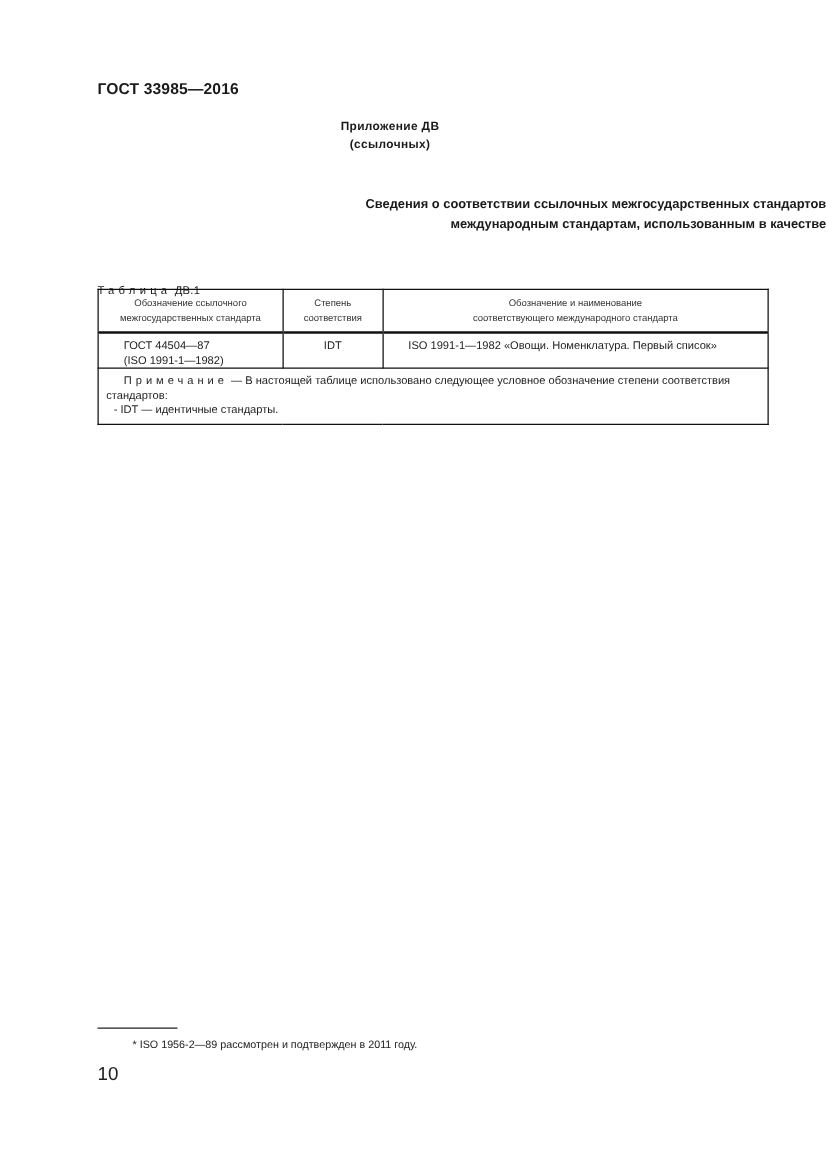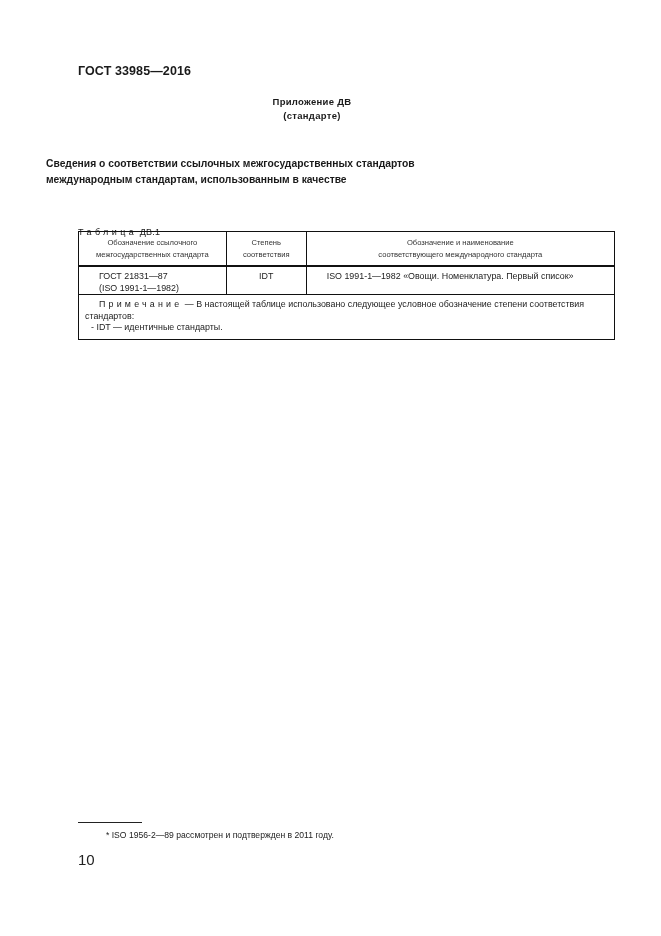--- a/index.html
+++ b/index.html
@@ -10,22 +10,22 @@
   .abs { position: absolute; }
   .doc-code {
     left: 78px; top: 64px; font-size: 12.5px; font-weight: bold; letter-spacing: 0.1px;
   }
   .appendix {
     left: 0; width: 588px; top: 95px; text-align: center; font-size: 9.5px; font-weight: bold; line-height: 14px;
     padding-left: 36px; box-sizing: border-box;
   }
   .appendix div { letter-spacing: 0.3px; }
   .main-title {
-    left: 0; width: 661px; top: 156px; text-align: left; font-size: 10.3px; font-weight: bold; line-height: 16px;
-    padding-left: 46px; box-sizing: border-box;
+    left: 0; width: 661px; top: 156px; text-align: right; font-size: 10.3px; font-weight: bold; line-height: 16px;
+    padding-left: 14px; box-sizing: border-box;
   }
   .table-caption {
     left: 78px; top: 227px; font-size: 9px; letter-spacing: 0.2px;
   }
   .table-caption .spaced { letter-spacing: 3.4px; }
   table.std {
     position: absolute; left: 78px; top: 231px; width: 537px;
     border-collapse: collapse; font-size: 8.9px; color: #222;
   }
   table.std td, table.std th {
@@ -59,21 +59,21 @@
     left: 78px; top: 851px; font-size: 15px; color: #222;
   }
 </style>
 </head>
 <body>
 
 <div class="abs doc-code">ГОСТ 33985—2016</div>
 
 <div class="abs appendix">
   <div>Приложение ДВ</div>
-  <div>(стандарте)</div>
+  <div>(ссылочных)</div>
 </div>
 
 <div class="abs main-title">
   <div>Сведения о соответствии ссылочных межгосударственных стандартов</div>
   <div>международным стандартам, использованным в качестве</div>
 </div>
 
 <div class="abs table-caption">
   <span class="spaced">Таблица</span>
   <span>ДВ.1</span>
@@ -92,21 +92,21 @@
       </th>
       <th class="c3">
         <div>Обозначение и наименование</div>
         <div>соответствующего международного стандарта</div>
       </th>
     </tr>
   </thead>
   <tbody>
     <tr class="row2">
       <td class="cell-left">
-        <div>ГОСТ 21831—87</div>
+        <div>ГОСТ 44504—87</div>
         <div>(ISO 1991-1—1982)</div>
       </td>
       <td class="cell-center">IDT</td>
       <td class="cell-just">
         <div class="indent">ISO 1991-1—1982 «Овощи. Номенклатура. Первый список»</div>
       </td>
     </tr>
     <tr>
       <td colspan="3" class="note-cell">
         <div class="note-line1"><span class="note-label">Примечание</span><span> — В настоящей таблице использовано следующее условное обозначение степени соответствия стандартов:</span></div>

